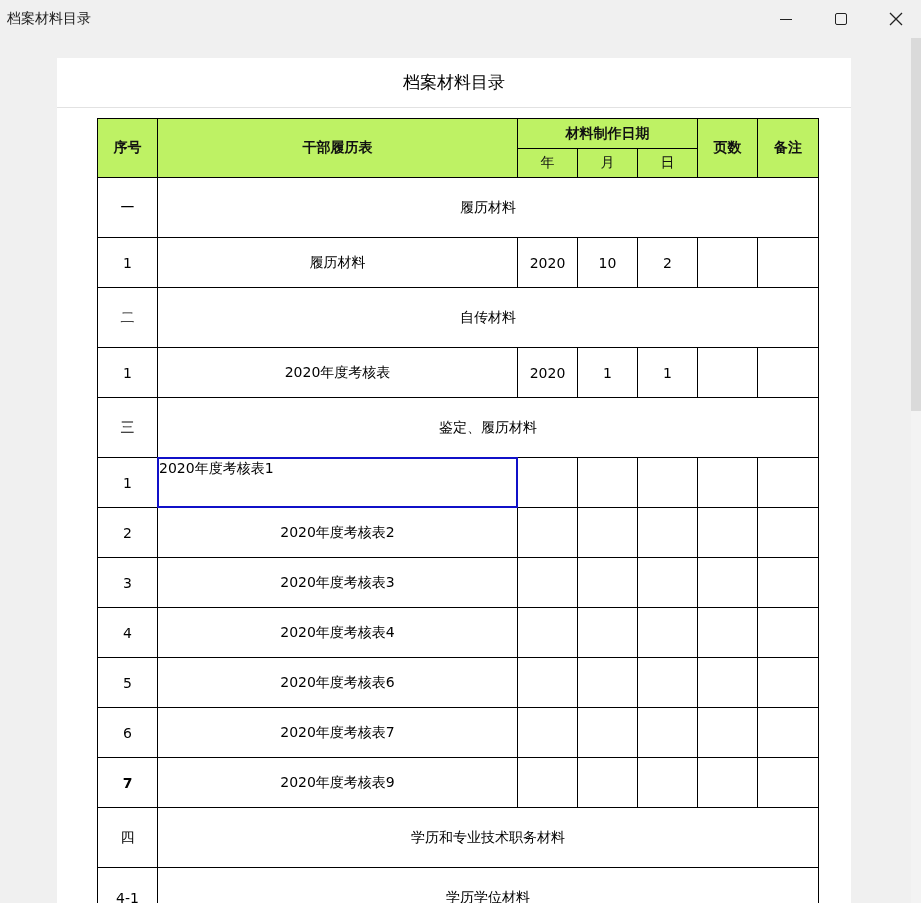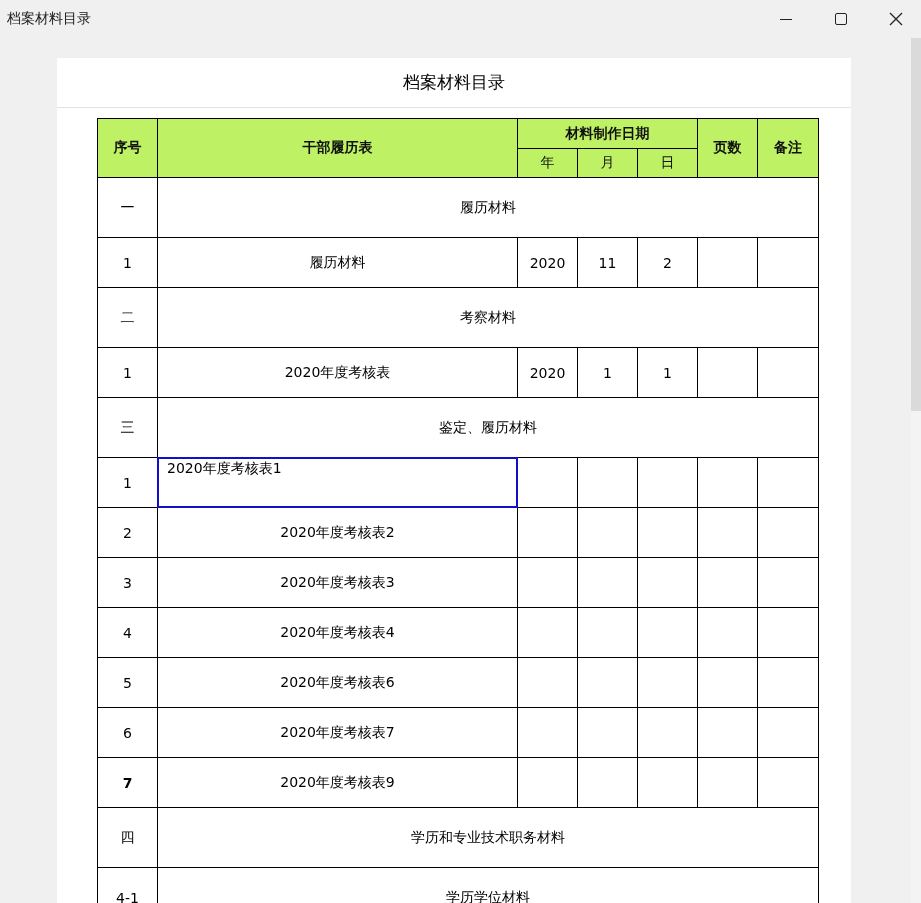--- a/index.html
+++ b/index.html
@@ -16,21 +16,21 @@
   .paper { position:absolute; left:57px; top:58px; width:794px; height:845px; background:#fff; }
   .paper-title { position:absolute; left:0; top:0; width:794px; height:49px; border-bottom:1px solid #e2e2e2;
                  display:flex; align-items:center; justify-content:center; font-size:17px; }
   table.cat { position:absolute; left:40px; top:60px; border-collapse:collapse; table-layout:fixed; width:721px; }
   table.cat td, table.cat th { border:1px solid #000; text-align:center; font-size:14px; padding:0; }
   table.cat th { background:#bef264; font-weight:bold; color:#111;margin-top:44px; }
   .sec td { height:59px; font-weight:normal; }
   .item td { height:49px; }
   td.editing { position:relative; }
   td.editing .editbox { position:absolute; left:-1px; top:-1px; right:-1px; bottom:-1px; border:2px solid #1010c8;
-                        text-align:left; padding:0 0 0 8px; font-size:14px; line-height:18px; box-sizing:border-box; }
+                        text-align:left; padding:0 0 0 0; font-size:14px; line-height:18px; box-sizing:border-box; }
 </style>
 </head>
 <body>
 
 <div class="titlebar">
   <span class="title">档案材料目录</span>
   <div class="wbtn min">
       <span class="minline"></span>
     </div>
   <div class="wbtn max">
@@ -76,28 +76,28 @@
     </thead>
     <tbody>
       <tr class="sec">
         <td style="font-weight:normal">一</td>
         <td colspan="6">履历材料</td>
       </tr>
       <tr class="item">
         <td>1</td>
         <td>履历材料</td>
         <td>2020</td>
-        <td>11</td>
+        <td>10</td>
         <td>2</td>
         <td></td>
         <td></td>
       </tr>
       <tr class="sec">
         <td style="font-weight:normal">二</td>
-        <td colspan="6">考察材料</td>
+        <td colspan="6">自传材料</td>
       </tr>
       <tr class="item">
         <td>1</td>
         <td>2020年度考核表</td>
         <td>2020</td>
         <td>1</td>
         <td>1</td>
         <td></td>
         <td></td>
       </tr>

